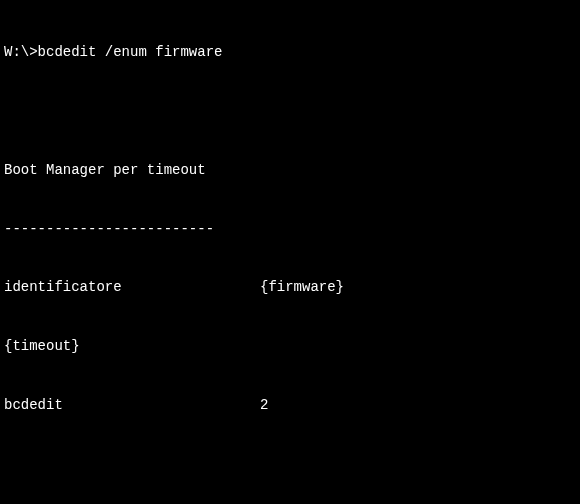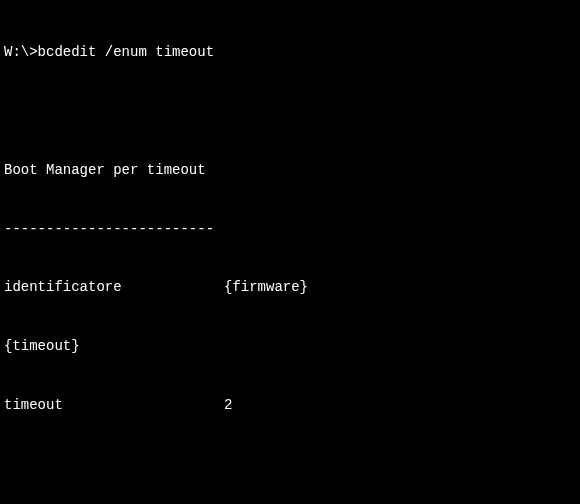--- a/index.html
+++ b/index.html
@@ -16,53 +16,54 @@
       padding: 4px;
       width: 580px;
       height: 504px;
       overflow: hidden;
     }
     .terminal {
       white-space: pre;
     }
     .row {
       display: flex;
+      gap: 36px;
     }
     .key {
       width: 220px;
       flex-shrink: 0;
     }
     .val {
       flex: 1;
     }
     .prompt-line {
       display: flex;
     }
     .blank {
       height: 1.4em;
     }
   </style>
 </head>
 <body>
 
 <div class="terminal">
   <div class="prompt-line">
-    <span>W:\&gt;</span><span>bcdedit /enum timeout</span>
+    <span>W:\&gt;</span><span>bcdedit /enum firmware</span>
   </div>
   <div class="blank"></div>
   <div>Boot Manager per timeout</div>
   <div>-------------------------</div>
   <div class="row">
     <span class="key">identificatore</span><span class="val">{firmware}</span>
   </div>
   <div class="row">
     <span class="val">{timeout}</span>
   </div>
   <div class="row">
-    <span class="key">timeout</span><span class="val">2</span>
+    <span class="key">bcdedit</span><span class="val">2</span>
   </div>
   <div class="blank"></div>
   
   
   
   
   
   
   
   

